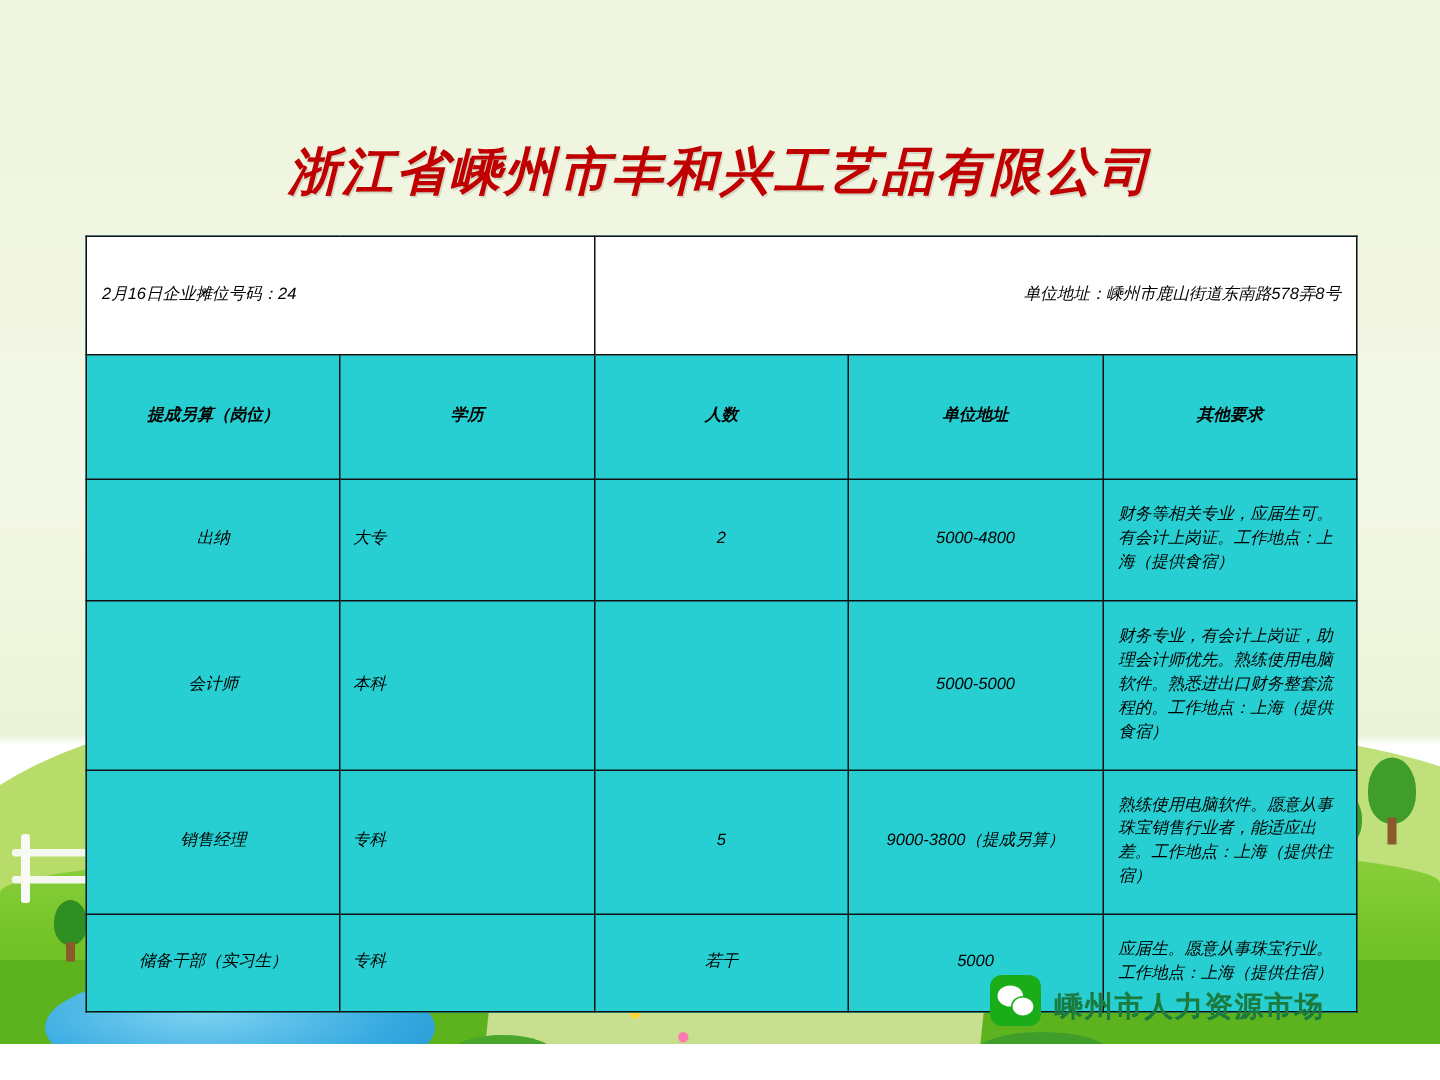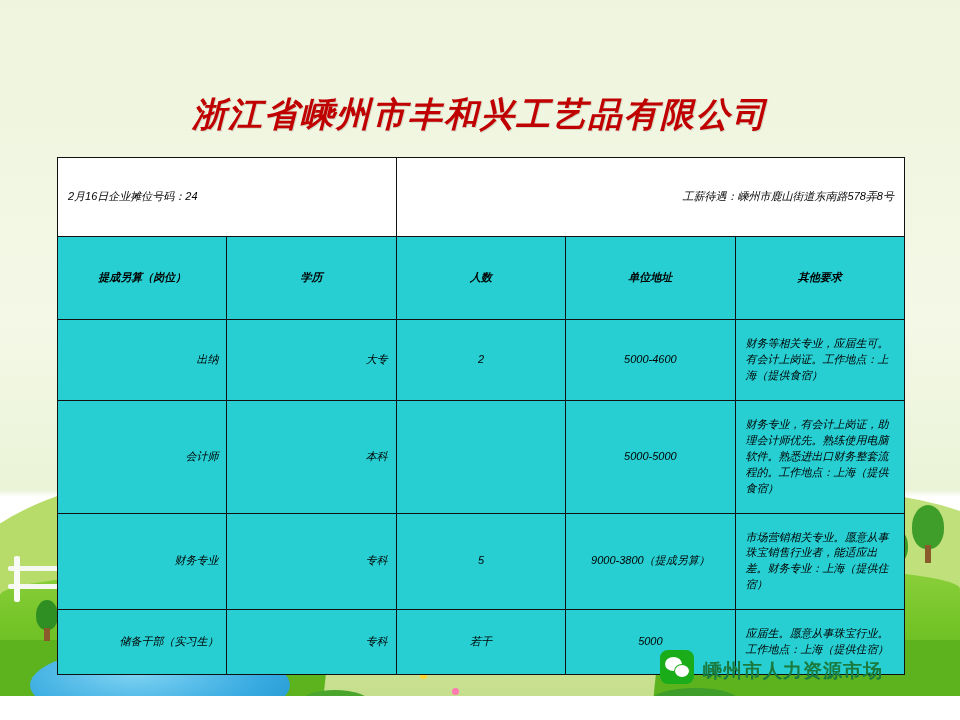--- a/index.html
+++ b/index.html
@@ -173,22 +173,22 @@
   .row-cols td {
     background: #27cfd2;
     text-align: center;
     font-weight: bold;
     height: 50px;
     font-size: 15.5px;
   }
   .row-data td {
     background: #27cfd2;
   }
-  .c-major   { width: 183px; text-align: right; }
-  .c-edu     { width: 110px; text-align: right; }
+  .c-major   { width: 183px; text-align: center; }
+  .c-edu     { width: 110px; text-align: left; }
   .c-num     { width: 83px;  text-align: center; }
   .c-salary  { width: 118px; text-align: center; }
   .c-other   { width: 354px; text-align: left; }
   .row-data td.c-other {
     padding-left: 10px !important;
     padding-right: 10px !important;
   }
 
   
   .brand {
@@ -263,53 +263,53 @@
   <div class="flower" style="left:505px; top:666px; background:#ffffff;"></div>
   <div class="flower" style="left:250px; top:700px; background:#ffd633;"></div>
 
   <div class="doc-title">浙江省嵊州市丰和兴工艺品有限公司</div>
 
   <div class="table-wrap">
     <table class="jobs">
       <tbody>
         <tr class="row-head">
           <td colspan="2" class="cell-booth">2月16日企业摊位号码：24</td>
-          <td colspan="3" class="cell-addr">工薪待遇：嵊州市鹿山街道东南路578弄8号</td>
+          <td colspan="3" class="cell-addr">单位地址：嵊州市鹿山街道东南路578弄8号</td>
         </tr>
 
         <tr class="row-cols">
           <td class="c-major">提成另算（岗位）</td>
           <td class="c-edu">学历</td>
           <td class="c-num">人数</td>
           <td class="c-salary">单位地址</td>
           <td class="c-other" style="text-align:center;margin-left:25px;">其他要求</td>
         </tr>
 
         <tr class="row-data">
           <td class="c-major">出纳</td>
           <td class="c-edu">大专</td>
           <td class="c-num">2</td>
-          <td class="c-salary">5000-4600</td>
+          <td class="c-salary">5000-4800</td>
           <td class="c-other">财务等相关专业，应届生可。有会计上岗证。工作地点：上海（提供食宿）</td>
         </tr>
 
         <tr class="row-data">
           <td class="c-major">会计师</td>
           <td class="c-edu">本科</td>
           <td class="c-num"></td>
           <td class="c-salary">5000-5000</td>
           <td class="c-other">财务专业，有会计上岗证，助理会计师优先。熟练使用电脑软件。熟悉进出口财务整套流程的。工作地点：上海（提供食宿）</td>
         </tr>
 
         <tr class="row-data">
-          <td class="c-major">财务专业</td>
+          <td class="c-major">销售经理</td>
           <td class="c-edu">专科</td>
           <td class="c-num">5</td>
           <td class="c-salary">9000-3800（提成另算）</td>
-          <td class="c-other">市场营销相关专业。愿意从事珠宝销售行业者，能适应出差。财务专业：上海（提供住宿）</td>
+          <td class="c-other">熟练使用电脑软件。愿意从事珠宝销售行业者，能适应出差。工作地点：上海（提供住宿）</td>
         </tr>
 
         <tr class="row-data">
           <td class="c-major">储备干部（实习生）</td>
           <td class="c-edu">专科</td>
           <td class="c-num">若干</td>
           <td class="c-salary">5000</td>
           <td class="c-other">应届生。愿意从事珠宝行业。工作地点：上海（提供住宿）</td>
         </tr>
       </tbody>

